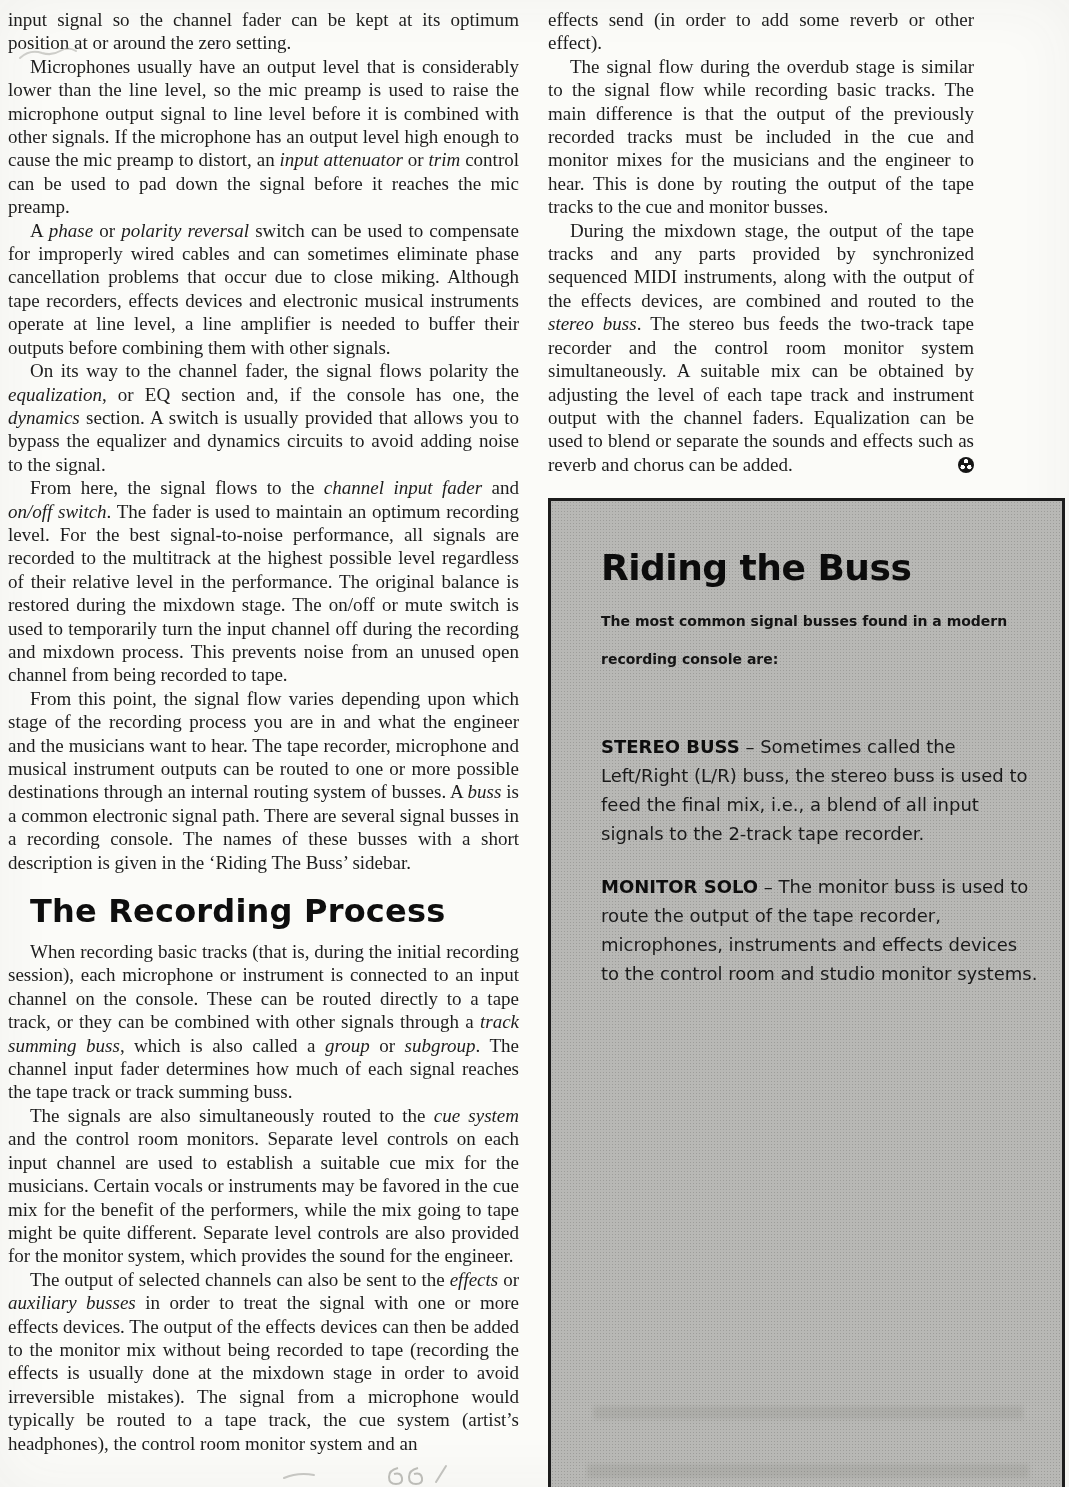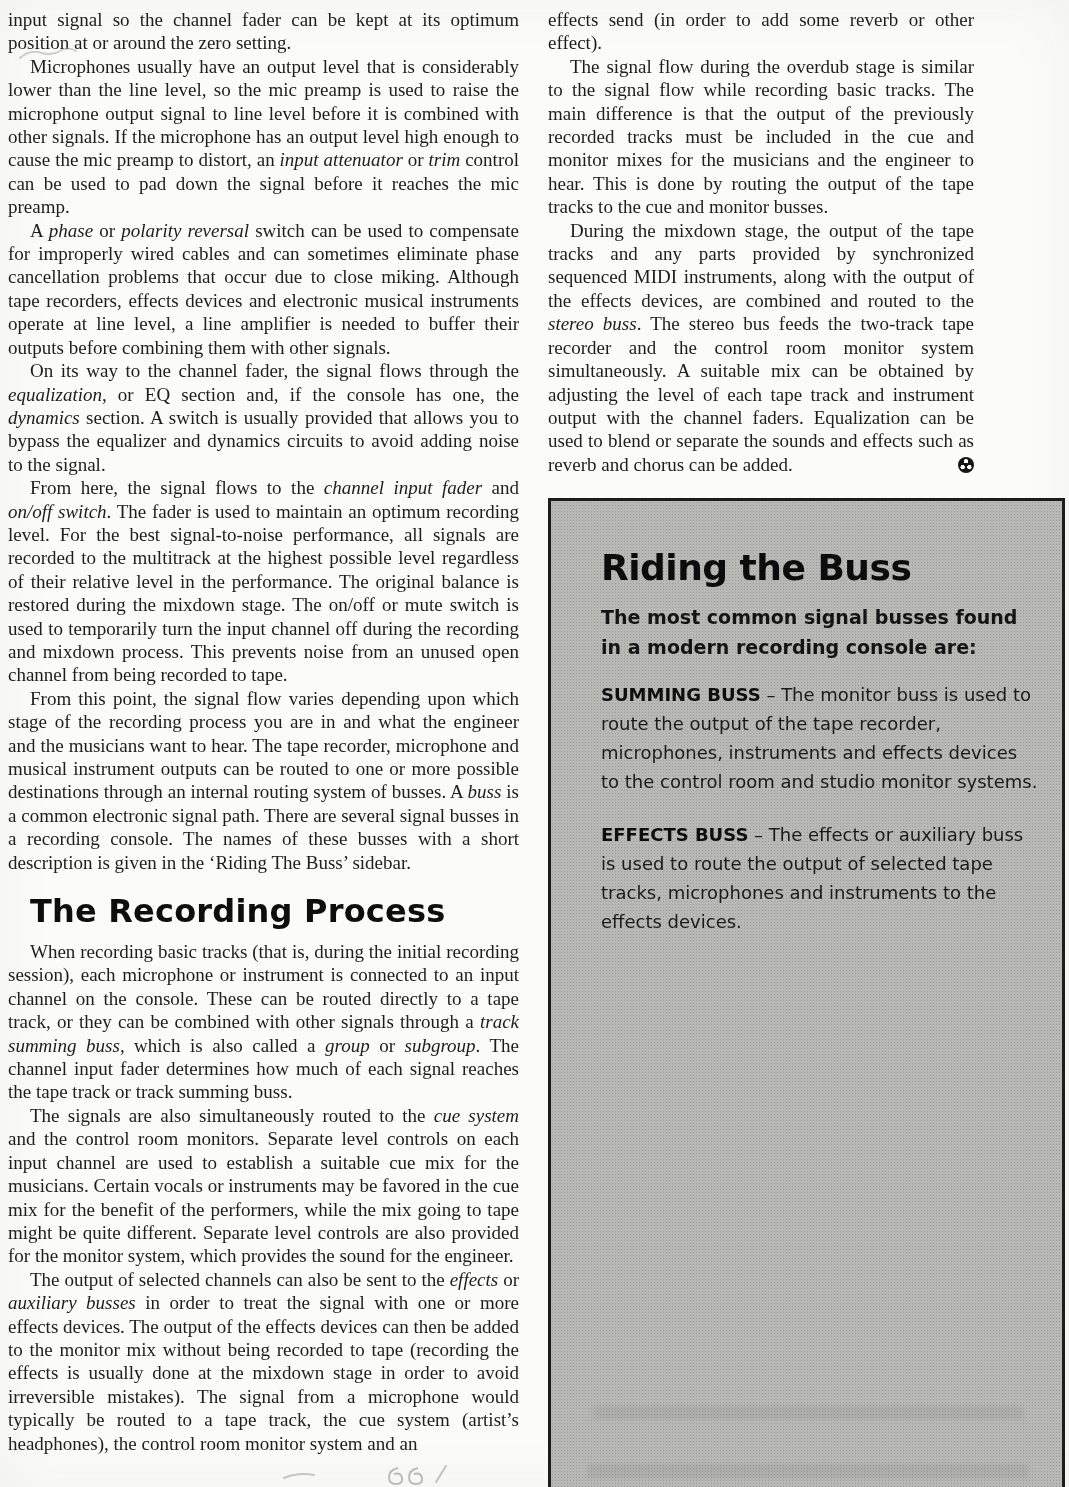--- a/index.html
+++ b/index.html
@@ -65,25 +65,25 @@
   .sidebar-title {
     font-family:"DejaVu Sans", sans-serif;
     font-size:36px;
     font-weight:bold;
     letter-spacing:-0.5px;
     color:#0c0c0c;
     margin:0 0 14px 0;
   }
   .sidebar-intro {
     font-family:"DejaVu Sans", sans-serif;
-    font-size:19px;
+    font-size:14px;
     font-weight:bold;
-    line-height:30px;
+    line-height:38px;
     color:#141414;
-    margin:0 0 18px 0;
+    margin:0 0 54px 0;
   }
   .sidebar-entry {
     font-family:"DejaVu Sans", sans-serif;
     font-size:18px;
     line-height:29px;
     color:#1a1a1a;
     margin:0 0 24px 0;
     text-align:left;
   }
   .buss-term { font-weight:bold; color:#0e0e0e; }
@@ -111,21 +111,21 @@
 
   <div class="col-left">
     <div>
 
         <p class="body-p"><span>input signal so the channel fader can be kept at its optimum position at or around the zero setting.</span></p>
 
         <p class="body-p ind"><span>Microphones usually have an output level that is considerably lower than the line level, so the mic preamp is used to raise the microphone output signal to line level before it is combined with other signals. If the microphone has an output level high enough to cause the mic preamp to distort, an </span><em>input attenuator</em><span> or </span><em>trim</em><span> control can be used to pad down the signal before it reaches the mic preamp.</span></p>
 
         <p class="body-p ind"><span>A </span><em>phase</em><span> or </span><em>polarity reversal</em><span> switch can be used to compensate for improperly wired cables and can sometimes eliminate phase cancellation problems that occur due to close miking. Although tape recorders, effects devices and electronic musical instruments operate at line level, a line amplifier is needed to buffer their outputs before combining them with other signals.</span></p>
 
-        <p class="body-p ind"><span>On its way to the channel fader, the signal flows through the </span><em>equalization</em><span>, or EQ section and, if the console has one, the </span><em>dynamics</em><span> section. A switch is usually provided that allows you to bypass the equalizer and dynamics circuits to avoid adding noise to the signal.</span></p>
+        <p class="body-p ind"><span>On its way to the channel fader, the signal flows polarity the </span><em>equalization</em><span>, or EQ section and, if the console has one, the </span><em>dynamics</em><span> section. A switch is usually provided that allows you to bypass the equalizer and dynamics circuits to avoid adding noise to the signal.</span></p>
 
         <p class="body-p ind"><span>From here, the signal flows to the </span><em>channel input fader</em><span> and </span><em>on/off switch</em><span>. The fader is used to maintain an optimum recording level. For the best signal-to-noise performance, all signals are recorded to the multitrack at the highest possible level regardless of their relative level in the performance. The original balance is restored during the mixdown stage. The on/off or mute switch is used to temporarily turn the input channel off during the recording and mixdown process. This prevents noise from an unused open channel from being recorded to tape.</span></p>
 
         <p class="body-p ind"><span>From this point, the signal flow varies depending upon which stage of the recording process you are in and what the engineer and the musicians want to hear. The tape recorder, microphone and musical instrument outputs can be routed to one or more possible destinations through an internal routing system of busses. A </span><em>buss</em><span> is a common electronic signal path. There are several signal busses in a recording console. The names of these busses with a short description is given in the ‘Riding The Buss’ sidebar.</span></p>
       </div>
 
     <h2 class="section-heading">The Recording Process</h2>
 
     <div>
 
@@ -146,26 +146,26 @@
 
         <p class="body-p ind"><span>During the mixdown stage, the output of the tape tracks and any parts provided by synchronized sequenced MIDI instruments, along with the output of the effects devices, are combined and routed to the </span><em>stereo buss</em><span>. The stereo bus feeds the two-track tape recorder and the control room monitor system simultaneously. A suitable mix can be obtained by adjusting the level of each tape track and instrument output with the channel faders. Equalization can be used to blend or separate the sounds and effects such as reverb and chorus can be added.</span><span class="reel-mark"></span></p>
       </div>
 
     <aside class="sidebar-box">
       <h1 class="sidebar-title">Riding the Buss</h1>
       <p class="sidebar-intro">The most common signal busses found in a modern recording console are:</p>
 
       <div class="sidebar-entries">
 
+          <p class="sidebar-entry"><b class="buss-term">STEREO BUSS</b> <span class="buss-desc">– Sometimes called the Left/Right (L/R) buss, the stereo buss is used to feed the final mix, i.e., a blend of all input signals to the 2-track tape recorder.</span></p>
 
 
-          <p class="sidebar-entry"><b class="buss-term">SUMMING BUSS</b> <span class="buss-desc">– The monitor buss is used to route the output of the tape recorder, microphones, instruments and effects devices to the control room and studio monitor systems.</span></p>
+          <p class="sidebar-entry"><b class="buss-term">MONITOR SOLO</b> <span class="buss-desc">– The monitor buss is used to route the output of the tape recorder, microphones, instruments and effects devices to the control room and studio monitor systems.</span></p>
 
 
-          <p class="sidebar-entry"><b class="buss-term">EFFECTS BUSS</b> <span class="buss-desc">– The effects or auxiliary buss is used to route the output of selected tape tracks, microphones and instruments to the effects devices.</span></p>
 
         </div>
 
       <div class="ghost ghost-1"></div>
       <div class="ghost ghost-2"></div>
       <div class="ghost ghost-3"></div>
     </aside>
   </div>
 
   <svg class="scribble scribble-top" width="96" height="24" viewBox="0 0 96 24">

